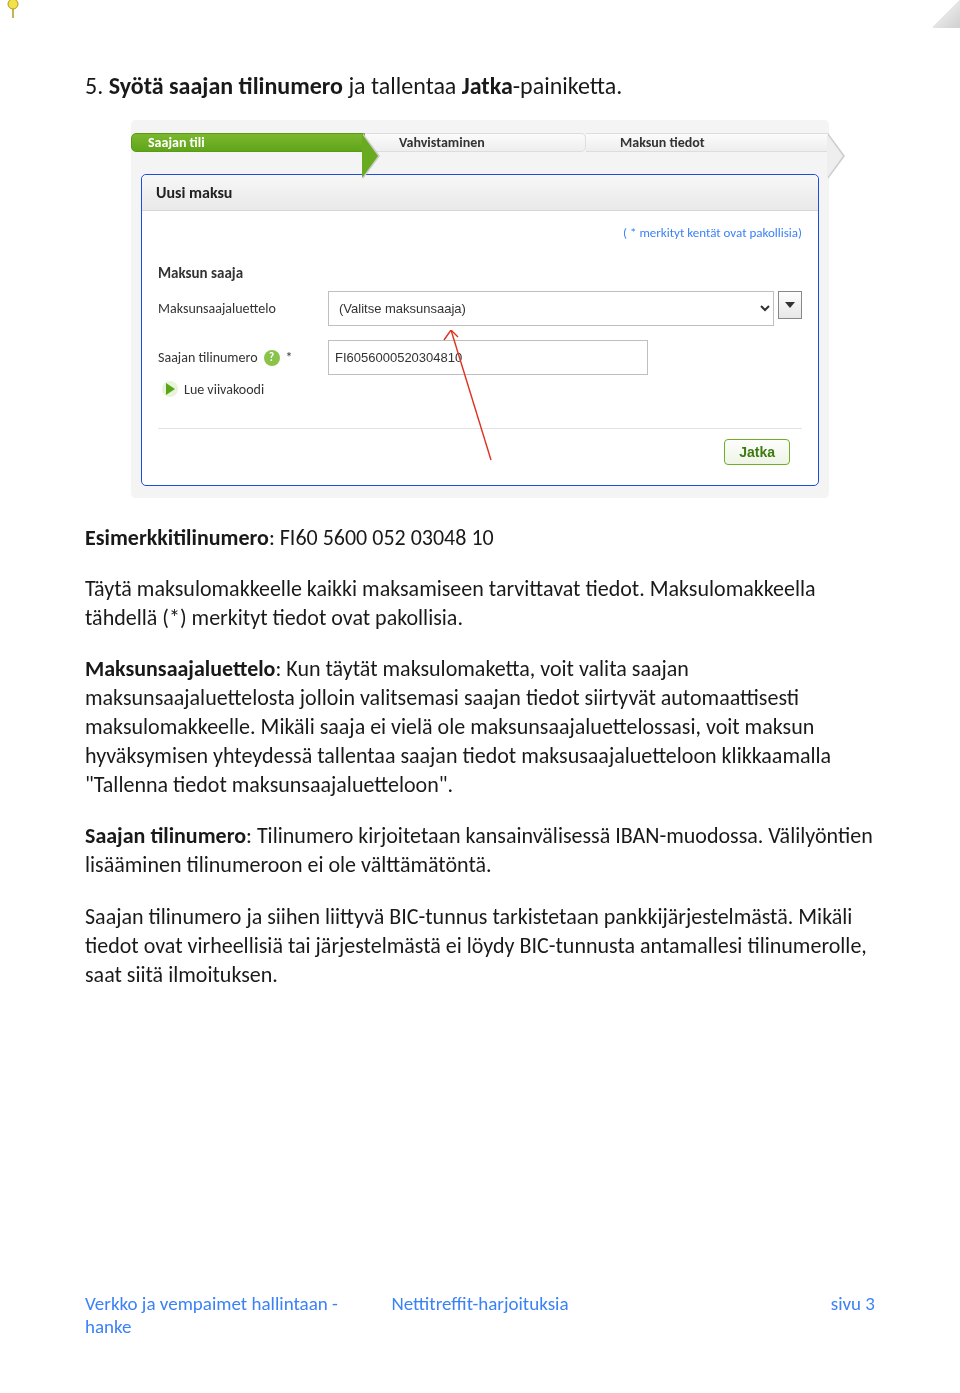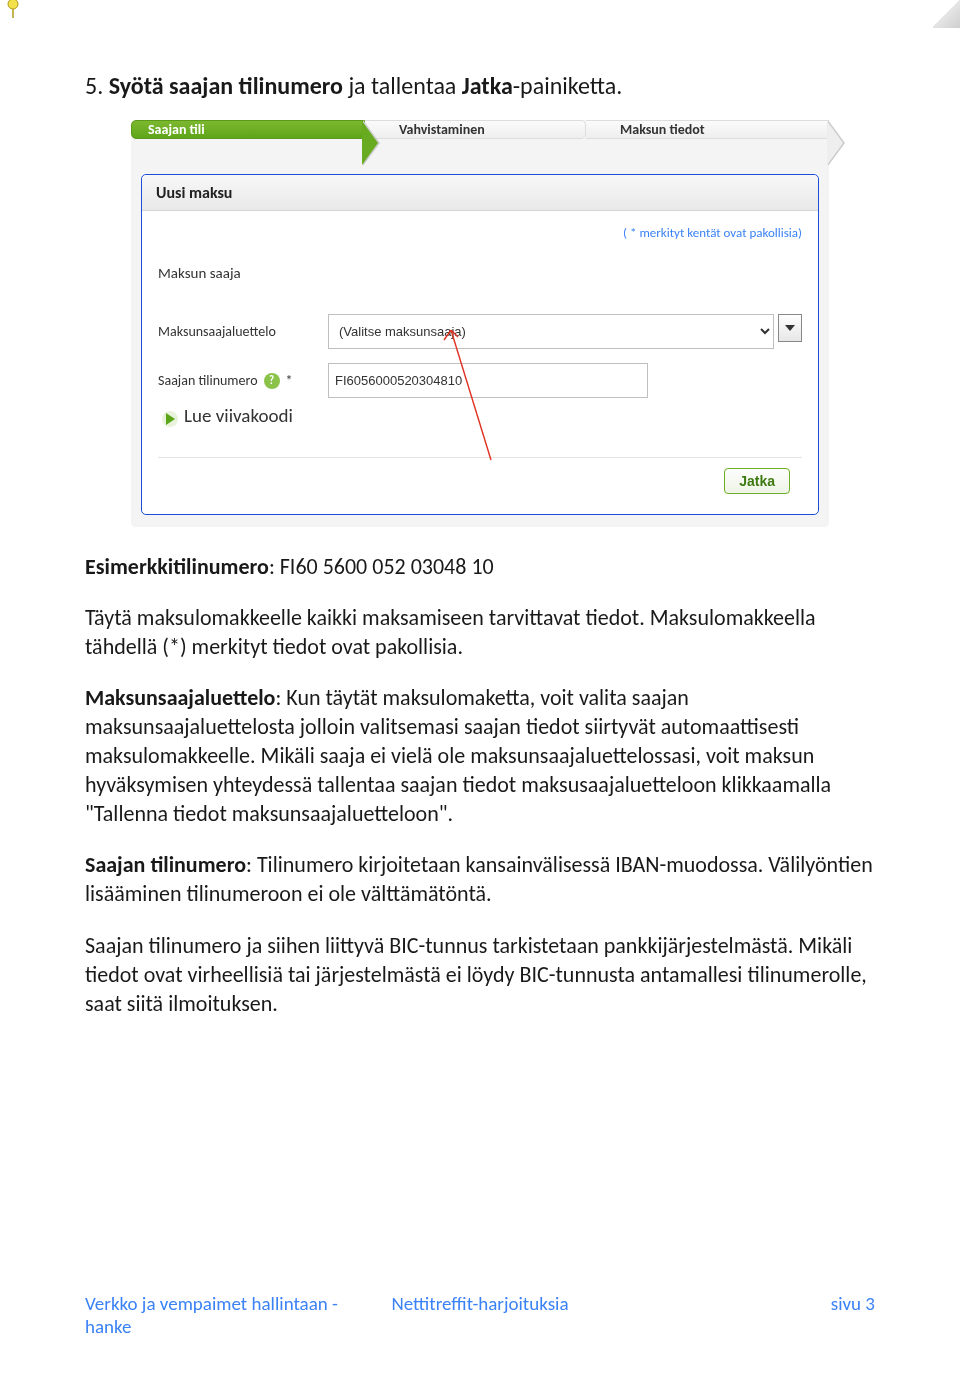--- a/index.html
+++ b/index.html
@@ -3,46 +3,46 @@
 <meta charset="utf-8">
 <style>
   html,body{margin:0;padding:0;background:#fff;font-family:Calibri,Arial,sans-serif;color:#191919}
   .page{width:960px;height:1393px;box-sizing:border-box;margin:0 auto;position:relative;background:#fff}
   .page-corner{position:absolute;top:0;right:0;width:28px;height:28px;background:linear-gradient(135deg,transparent 0%,transparent 49%,#e5e5e5 50%,#cfcfcf 100%);border-bottom-left-radius:2px}
   .pin{position:absolute;top:-2px;left:4px;}
   .content{padding:70px 85px 0 85px}
   .num-line{font-size:24px;line-height:1.3;margin:0 0 18px 0}
   .screenshot-wrap{margin:12px auto 24px auto;width:700px}
   .screenshot{border:1px solid #fff;border-radius:6px;background:#f4f4f4;position:relative;padding-bottom:12px}
-  .tabs{display:flex;align-items:flex-start;height:44px}
+  .tabs{display:flex;align-items:center;height:44px}
   .tab{display:flex;align-items:center;font-size:14px;color:#333;padding:0 16px;position:relative;border-top:1px solid #ddd;border-bottom:1px solid #ddd;background:linear-gradient(#fbfbfb,#eeeeee);}
   .tab.step1{background:linear-gradient(#7cb82f,#5fa519);color:#fff;font-weight:bold;width:200px;border:1px solid #5a9a18;border-radius:5px 0 0 5px}
   .tab.step2{flex:1}
   .tab.step3{width:170px;border-right:1px solid #ddd;border-radius:0 5px 5px 0}
   .tab-arrow{position:absolute;right:-14px;top:0;width:0;height:0;border-top:22px solid transparent;border-bottom:22px solid transparent;z-index:2}
   .tab.step1 .tab-arrow{border-left:16px solid #69ab20}
   .tab.step2 .tab-arrow{border-left:16px solid #eee}
   .tab-arrow-border{position:absolute;right:-16px;top:-1px;width:0;height:0;border-top:23px solid transparent;border-bottom:23px solid transparent;border-left:17px solid #ccc;z-index:1}
   .panel{margin:10px 10px 0 10px;border:1px solid #1d4ed8;border-radius:5px;background:#fff}
   .panel-head{background:linear-gradient(#f7f7f7,#e9e9e9);border-bottom:1px solid #d6d6d6;border-radius:5px 5px 0 0;font-weight:bold;font-size:16px;padding:8px 14px;color:#222}
   .panel-body{padding:14px 16px 10px 16px;font-size:14px;color:#333}
   .req-note{text-align:right;font-size:13px;color:#3b82f6;margin-bottom:24px}
-  .section-label{font-weight:normal;font-size:15px;margin-bottom:32px;display:block}
+  .section-label{font-weight:bold;font-size:15px;margin-bottom:9px;display:block}
   .row{display:flex;align-items:center;margin-bottom:14px}
   .row .lbl{width:170px;font-size:14px;color:#333;display:flex;align-items:center;gap:6px}
   .row .ctrl{flex:1}
   select.fld,input.fld{height:35px;box-sizing:border-box;font-size:13px;padding:2px 6px;border:1px solid #bfbfbf;background:#fff;color:#333}
   select.fld{width:100%}
   .select-wrap{display:flex;align-items:stretch}
   .select-wrap select{flex:1}
   .select-caret{width:22px;height:26px;border:1px solid #888;display:flex;align-items:center;justify-content:center;background:linear-gradient(#fefefe,#e7e7e7);margin-left:4px}
   .caret-down{width:0;height:0;border-left:5px solid transparent;border-right:5px solid transparent;border-top:6px solid #333}
   input.fld{width:320px}
   .help-badge{display:inline-flex;width:16px;height:16px;border-radius:8px;background:#8bc34a;color:#fff;font-size:11px;font-weight:bold;align-items:center;justify-content:center}
-  .barcode{display:flex;align-items:flex-end;gap:6px;font-size:19px;color:#333;margin-top:-8px;margin-left:4px}
+  .barcode{display:flex;align-items:flex-start;gap:6px;font-size:14px;color:#333;margin-top:-8px;margin-left:4px}
   .play-ic{width:0;height:0;border-top:6px solid transparent;border-bottom:6px solid transparent;border-left:9px solid #5aa518}
   .play-circ{width:16px;height:16px;border-radius:8px;background:#e9f3dc;display:flex;align-items:center;justify-content:center}
   .panel-foot{border-top:1px solid #e3e3e3;margin-top:30px;padding:10px 12px;display:flex;justify-content:flex-end}
   .btn{border:1px solid #6fae25;border-radius:4px;background:linear-gradient(#fdfdfd,#eef4e6);color:#3e7a12;font-weight:bold;font-size:14px;padding:4px 14px;cursor:pointer}
   .pointer-svg{position:absolute;left:310px;top:210px;pointer-events:none}
   .body-text{font-size:22px;line-height:1.32;margin:0 0 22px 0}
   .body-text.strong-lead b{font-weight:bold}
   .footer-row{position:absolute;left:85px;right:85px;bottom:55px;display:flex;font-size:19px;color:#3b82f6}
   .footer-row .c1{flex:1}
   .footer-row .c2{flex:1;text-align:center}

